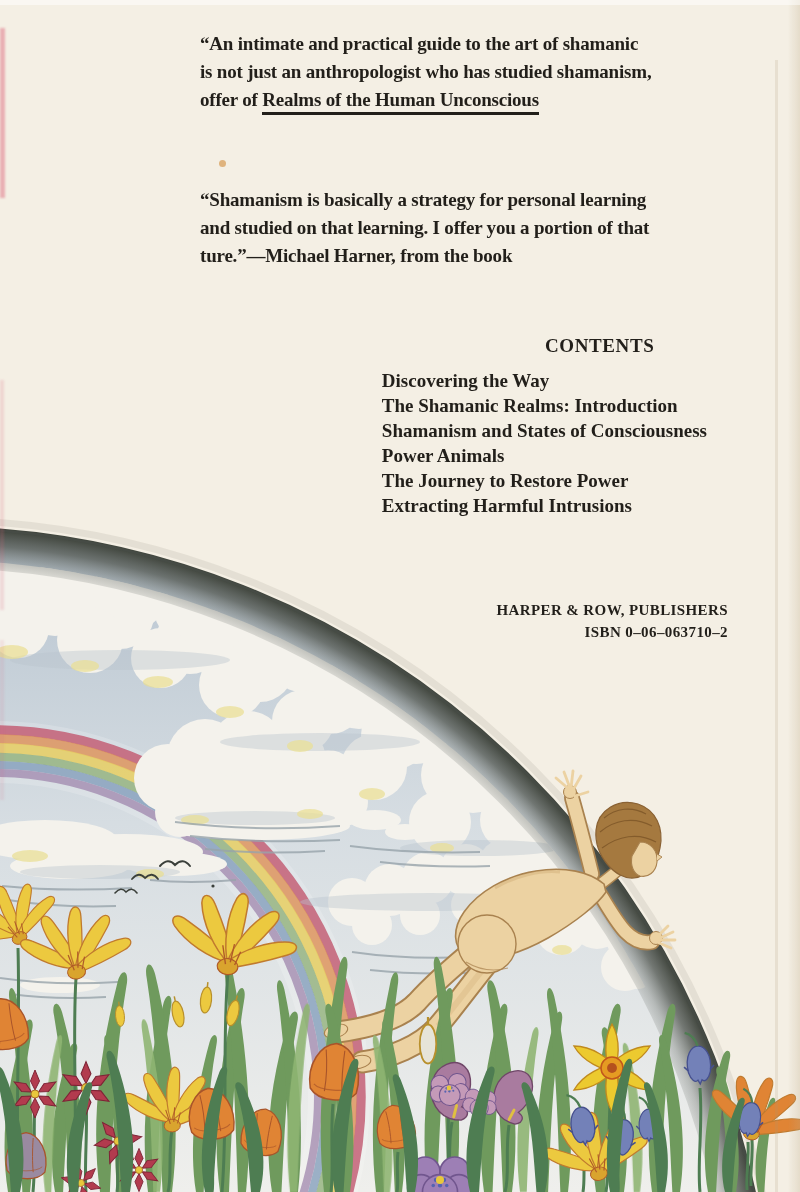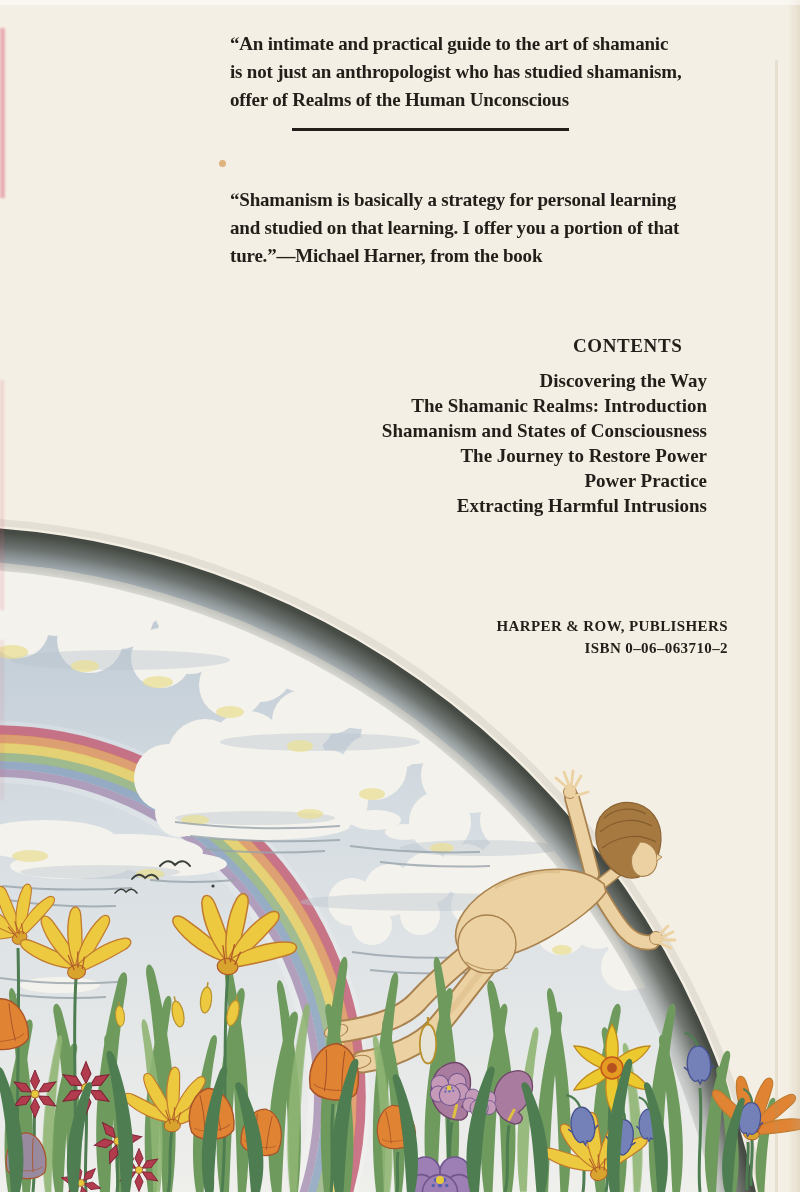--- a/index.html
+++ b/index.html
@@ -1,24 +1,24 @@
 <!DOCTYPE html>
 <html><head>
 <meta charset="utf-8">
 <style>
   html,body{margin:0;padding:0;}
   body{width:800px;height:1192px;position:relative;overflow:hidden;
        background:#f4efe4;font-family:"Liberation Serif","DejaVu Serif",serif;}
   .abs{position:absolute;}
-  .quote{font-weight:700;font-size:19px;letter-spacing:-0.2px;line-height:28px;color:#221f1a;margin-left:30px;}
+  .quote{font-weight:700;font-size:19px;letter-spacing:-0.2px;line-height:28px;color:#221f1a;}
   .qline{white-space:nowrap;}
-  .book-title{border-bottom:3px solid #221f1a;padding-bottom:18px;}
+  .book-title{border-bottom:3px solid #221f1a;padding-bottom:2px;}
   .contents-heading{font-weight:700;font-size:19px;letter-spacing:.6px;color:#221f1a;}
-  .contents-list{font-weight:700;font-size:19px;line-height:25px;text-align:right;color:#221f1a;}
-  .publisher{font-weight:700;font-size:15px;letter-spacing:.4px;line-height:22px;text-align:right;color:#221f1a;margin-top:16px;}
+  .contents-list{font-weight:700;font-size:19px;line-height:25px;color:#221f1a;}
+  .publisher{font-weight:700;font-size:15px;letter-spacing:.4px;line-height:22px;text-align:right;color:#221f1a;}
   .smudge{pointer-events:none;}
   svg{display:block;}
 </style>
 </head>
 <body>
 
 <svg class="abs" style="left:0;top:0;" width="800" height="1192" viewBox="0 0 800 1192">
   <defs>
     <linearGradient id="skyGrad" gradientUnits="userSpaceOnUse" x1="0" y1="520" x2="0" y2="1192">
       <stop offset="0" stop-color="#b6c3cf"></stop>
@@ -435,28 +435,28 @@
   <div class="qline">is not just an anthropologist who has studied shamanism,</div>
   <div class="qline"><span>offer of </span><span class="book-title">Realms of the Human Unconscious</span></div>
 </div>
 
 <div class="abs quote" style="left:200px;top:186px;">
   <div class="qline">“Shamanism is basically a strategy for personal learning</div>
   <div class="qline">and studied on that learning. I offer you a portion of that</div>
   <div class="qline">ture.”—Michael Harner, from the book</div>
 </div>
 
-<div class="abs contents-heading" style="left:573px;top:335px;">CONTENTS</div>
+<div class="abs contents-heading" style="left:545px;top:335px;">CONTENTS</div>
 
 <div class="abs contents-list" style="right:93px;top:368px;">
   <div>Discovering the Way</div>
   <div>The Shamanic Realms: Introduction</div>
   <div>Shamanism and States of Consciousness</div>
+  <div>Power Animals</div>
   <div>The Journey to Restore Power</div>
-  <div>Power Practice</div>
   <div>Extracting Harmful Intrusions</div>
 </div>
 
 <div class="abs publisher" style="right:72px;top:599px;">
   <div>HARPER &amp; ROW, PUBLISHERS</div>
   <div>ISBN 0–06–063710–2</div>
 </div>
 
 <div class="abs smudge" style="left:0;top:28px;width:5px;height:170px;background:rgba(215,70,100,.38);filter:blur(1px);"></div>
 <div class="abs smudge" style="left:0;top:380px;width:4px;height:230px;background:rgba(215,100,120,.18);filter:blur(1px);"></div>

